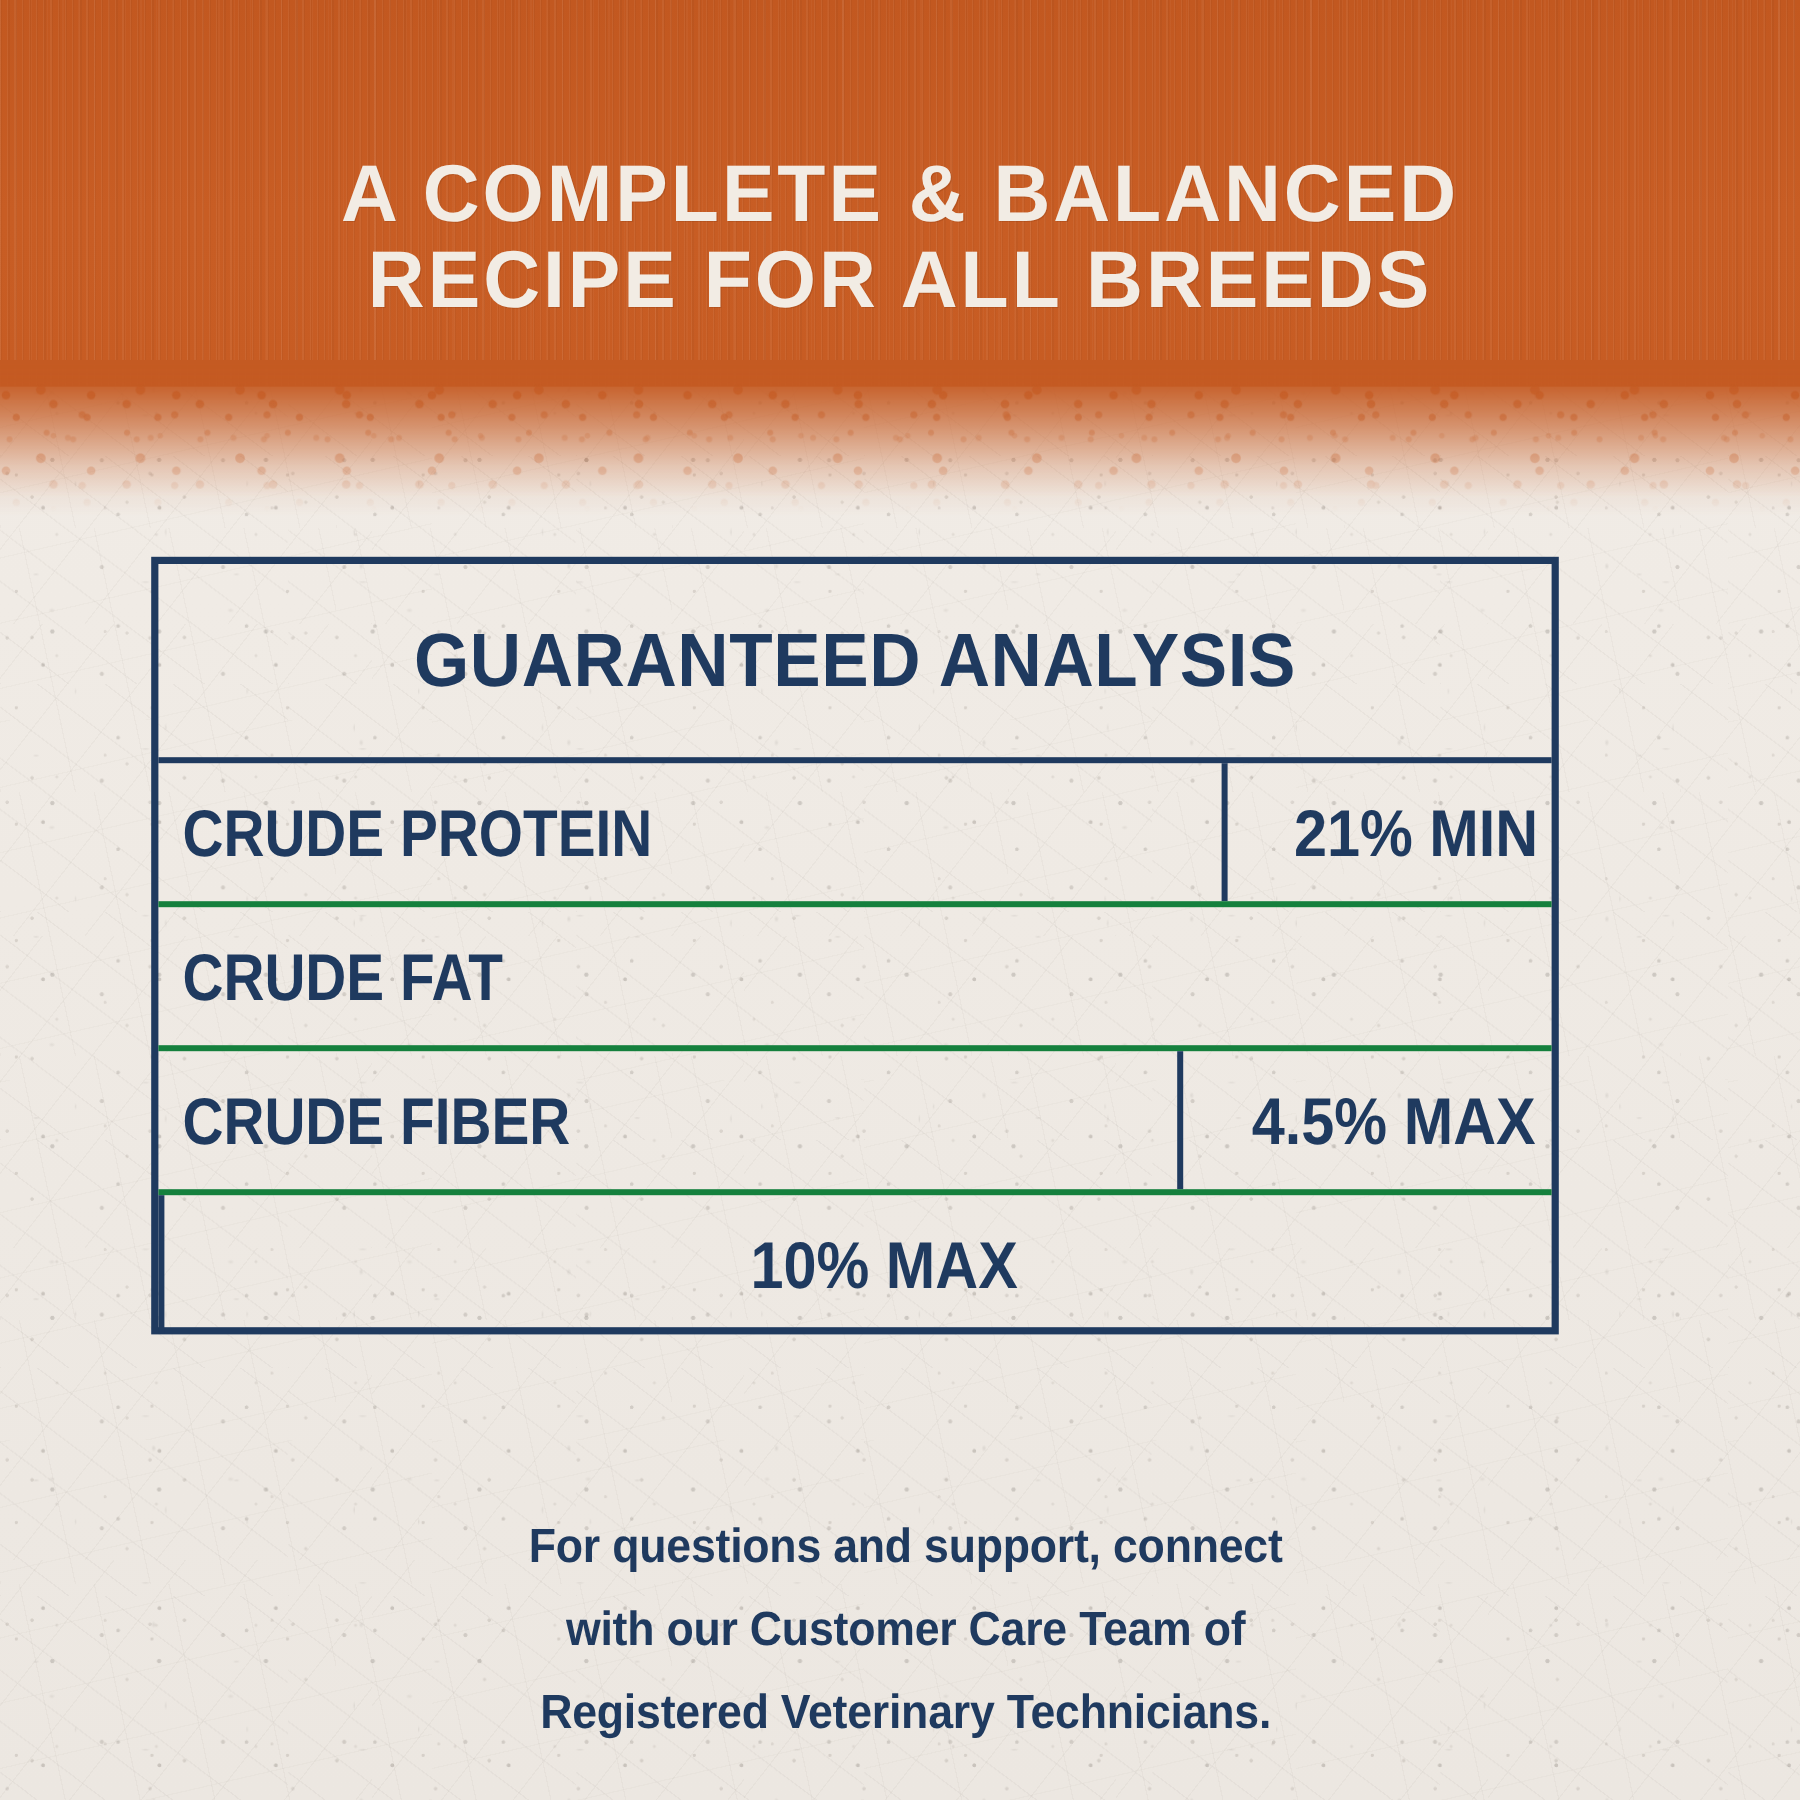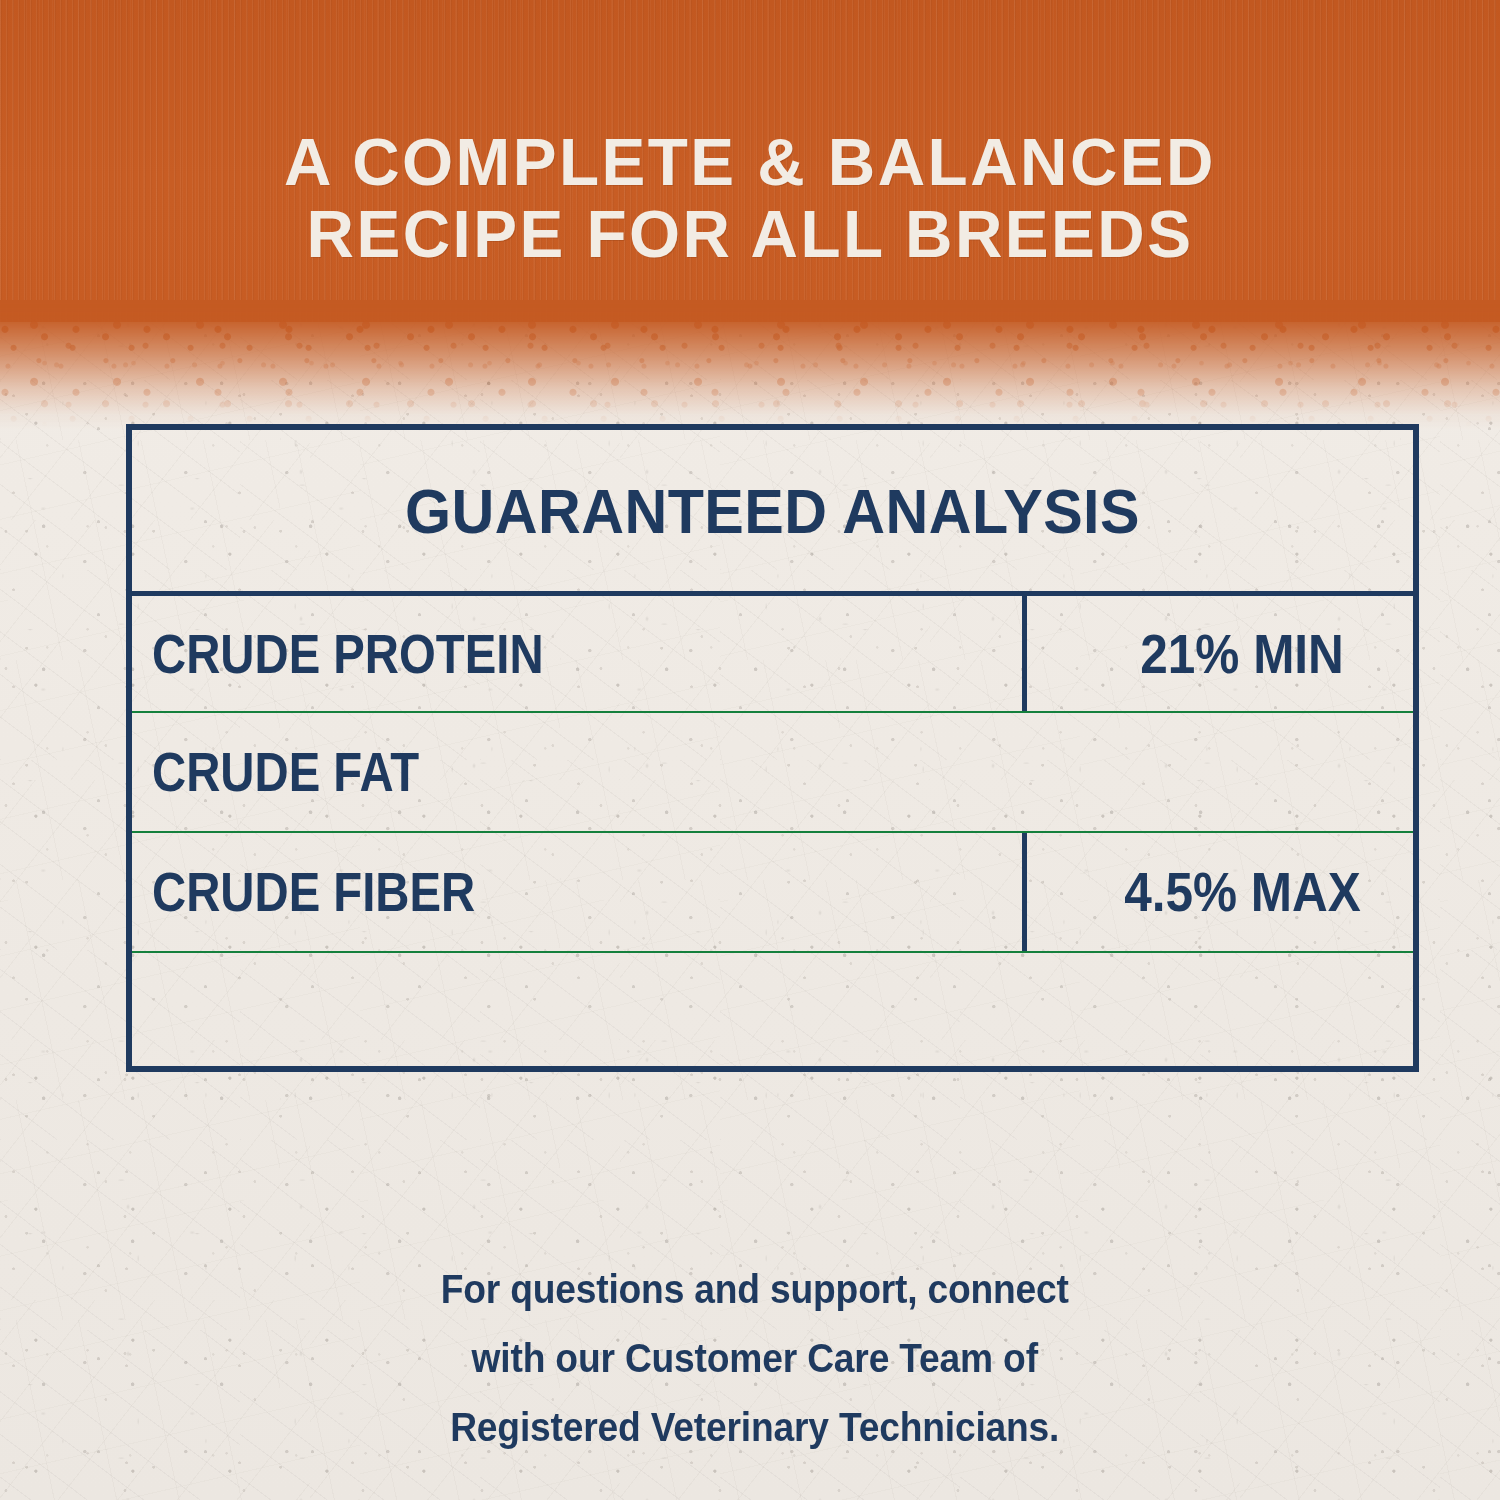--- a/index.html
+++ b/index.html
@@ -153,22 +153,22 @@
     text-transform: uppercase;
     transform: scaleX(.98);
     text-shadow: 1px 1px 0 rgba(120,48,14,.22);
     white-space: pre-line;
   }
 
   
   .analysis-box {
     position: absolute;
     left: 126px;
-    top: 424px;
-    width: 1293px;
+    top: 464px;
+    width: 1173px;
     height: 648px;
     border: 6px solid #1f3a5f;
   }
   .analysis-title {
     position: absolute;
     left: 0; top: 0;
     width: 100%;
     height: 161px;
     display: flex;
     align-items: center;
@@ -182,21 +182,21 @@
   }
   .rows {
     position: absolute;
     left: 0; top: 161px;
     width: 100%;
     height: 481px;
   }
   .row {
     position: relative;
     height: 120px;
-    border-top: 2px solid #15803d;
+    border-top: 5px solid #15803d;
     display: flex;
   }
   .row:first-child { border-top: 5px solid #1f3a5f; }
   .row .label {
     width: 890px;
     display: flex;
     align-items: center;
     padding-left: 20px;
     color: #1f3a5f;
     font-weight: bold;
@@ -276,20 +276,23 @@
       <div class="row">
         <div class="label">
           <span>CRUDE FIBER</span>
         </div>
         <div class="value">
           <span>4.5% MAX</span>
         </div>
       </div>
 
       <div class="row">
+        <div class="value">
+          <span>10% MAX</span>
+        </div>
       </div>
 
     </div>
   </div>
 
   <div class="footer-note">
     <span>For questions and support, connect
 with our Customer Care Team of
 Registered Veterinary Technicians.</span>
   </div>

